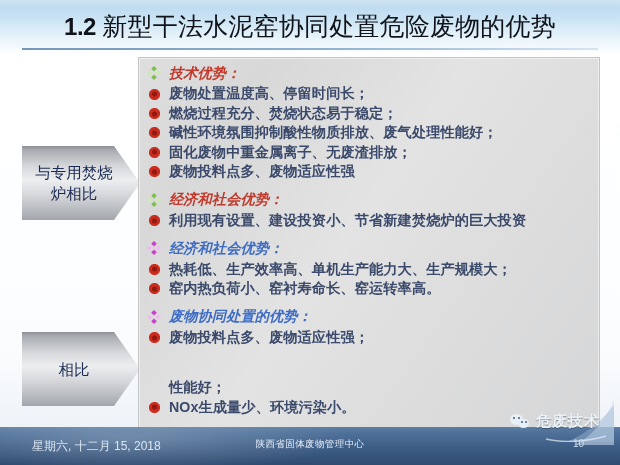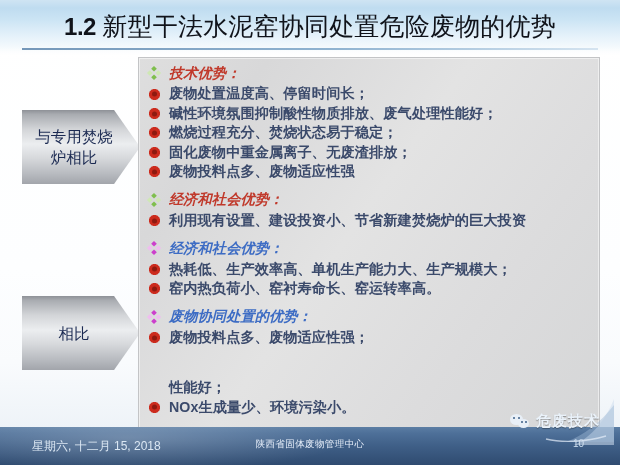--- a/index.html
+++ b/index.html
@@ -213,20 +213,21 @@
         #a9acb1 6%,
         #d3d5d8 26%,
         #eceef0 46%,
         #d8dadd 64%,
         #b8bbc0 86%,
         #a2a5ab 100%);
     clip-path: polygon(0 0, 78% 0, 100% 50%, 78% 100%, 0 100%);
     filter: drop-shadow(1px 2px 2px rgba(0,0,0,0.32));
     padding-right: 14px;
     box-sizing: border-box;
+    margin-top: 36px;
   }
   .callout .ln { white-space: nowrap; }
 
   #callout-1 { left: 22px; top: 110px; }
   #callout-2 { left: 22px; top: 296px; }
 
   
   #footer {
     position: absolute;
     left: 0;
@@ -369,31 +370,31 @@
       <span>废物处置温度高、停留时间长；</span>
     </div>
     <div class="bl item">
       <span class="flower">
           <b></b>
           <b></b>
           <s></s>
           <s></s>
           <em></em>
         </span>
+      <span>燃烧过程充分、焚烧状态易于稳定；</span>
+    </div>
+    <div class="bl item">
+      <span class="flower">
+          <b></b>
+          <b></b>
+          <s></s>
+          <s></s>
+          <em></em>
+        </span>
       <span>碱性环境氛围抑制酸性物质排放、废气处理性能好；</span>
-    </div>
-    <div class="bl item">
-      <span class="flower">
-          <b></b>
-          <b></b>
-          <s></s>
-          <s></s>
-          <em></em>
-        </span>
-      <span>燃烧过程充分、焚烧状态易于稳定；</span>
     </div>
     <div class="bl item">
       <span class="flower">
           <b></b>
           <b></b>
           <s></s>
           <s></s>
           <em></em>
         </span>
       <span>固化废物中重金属离子、无废渣排放；</span>

